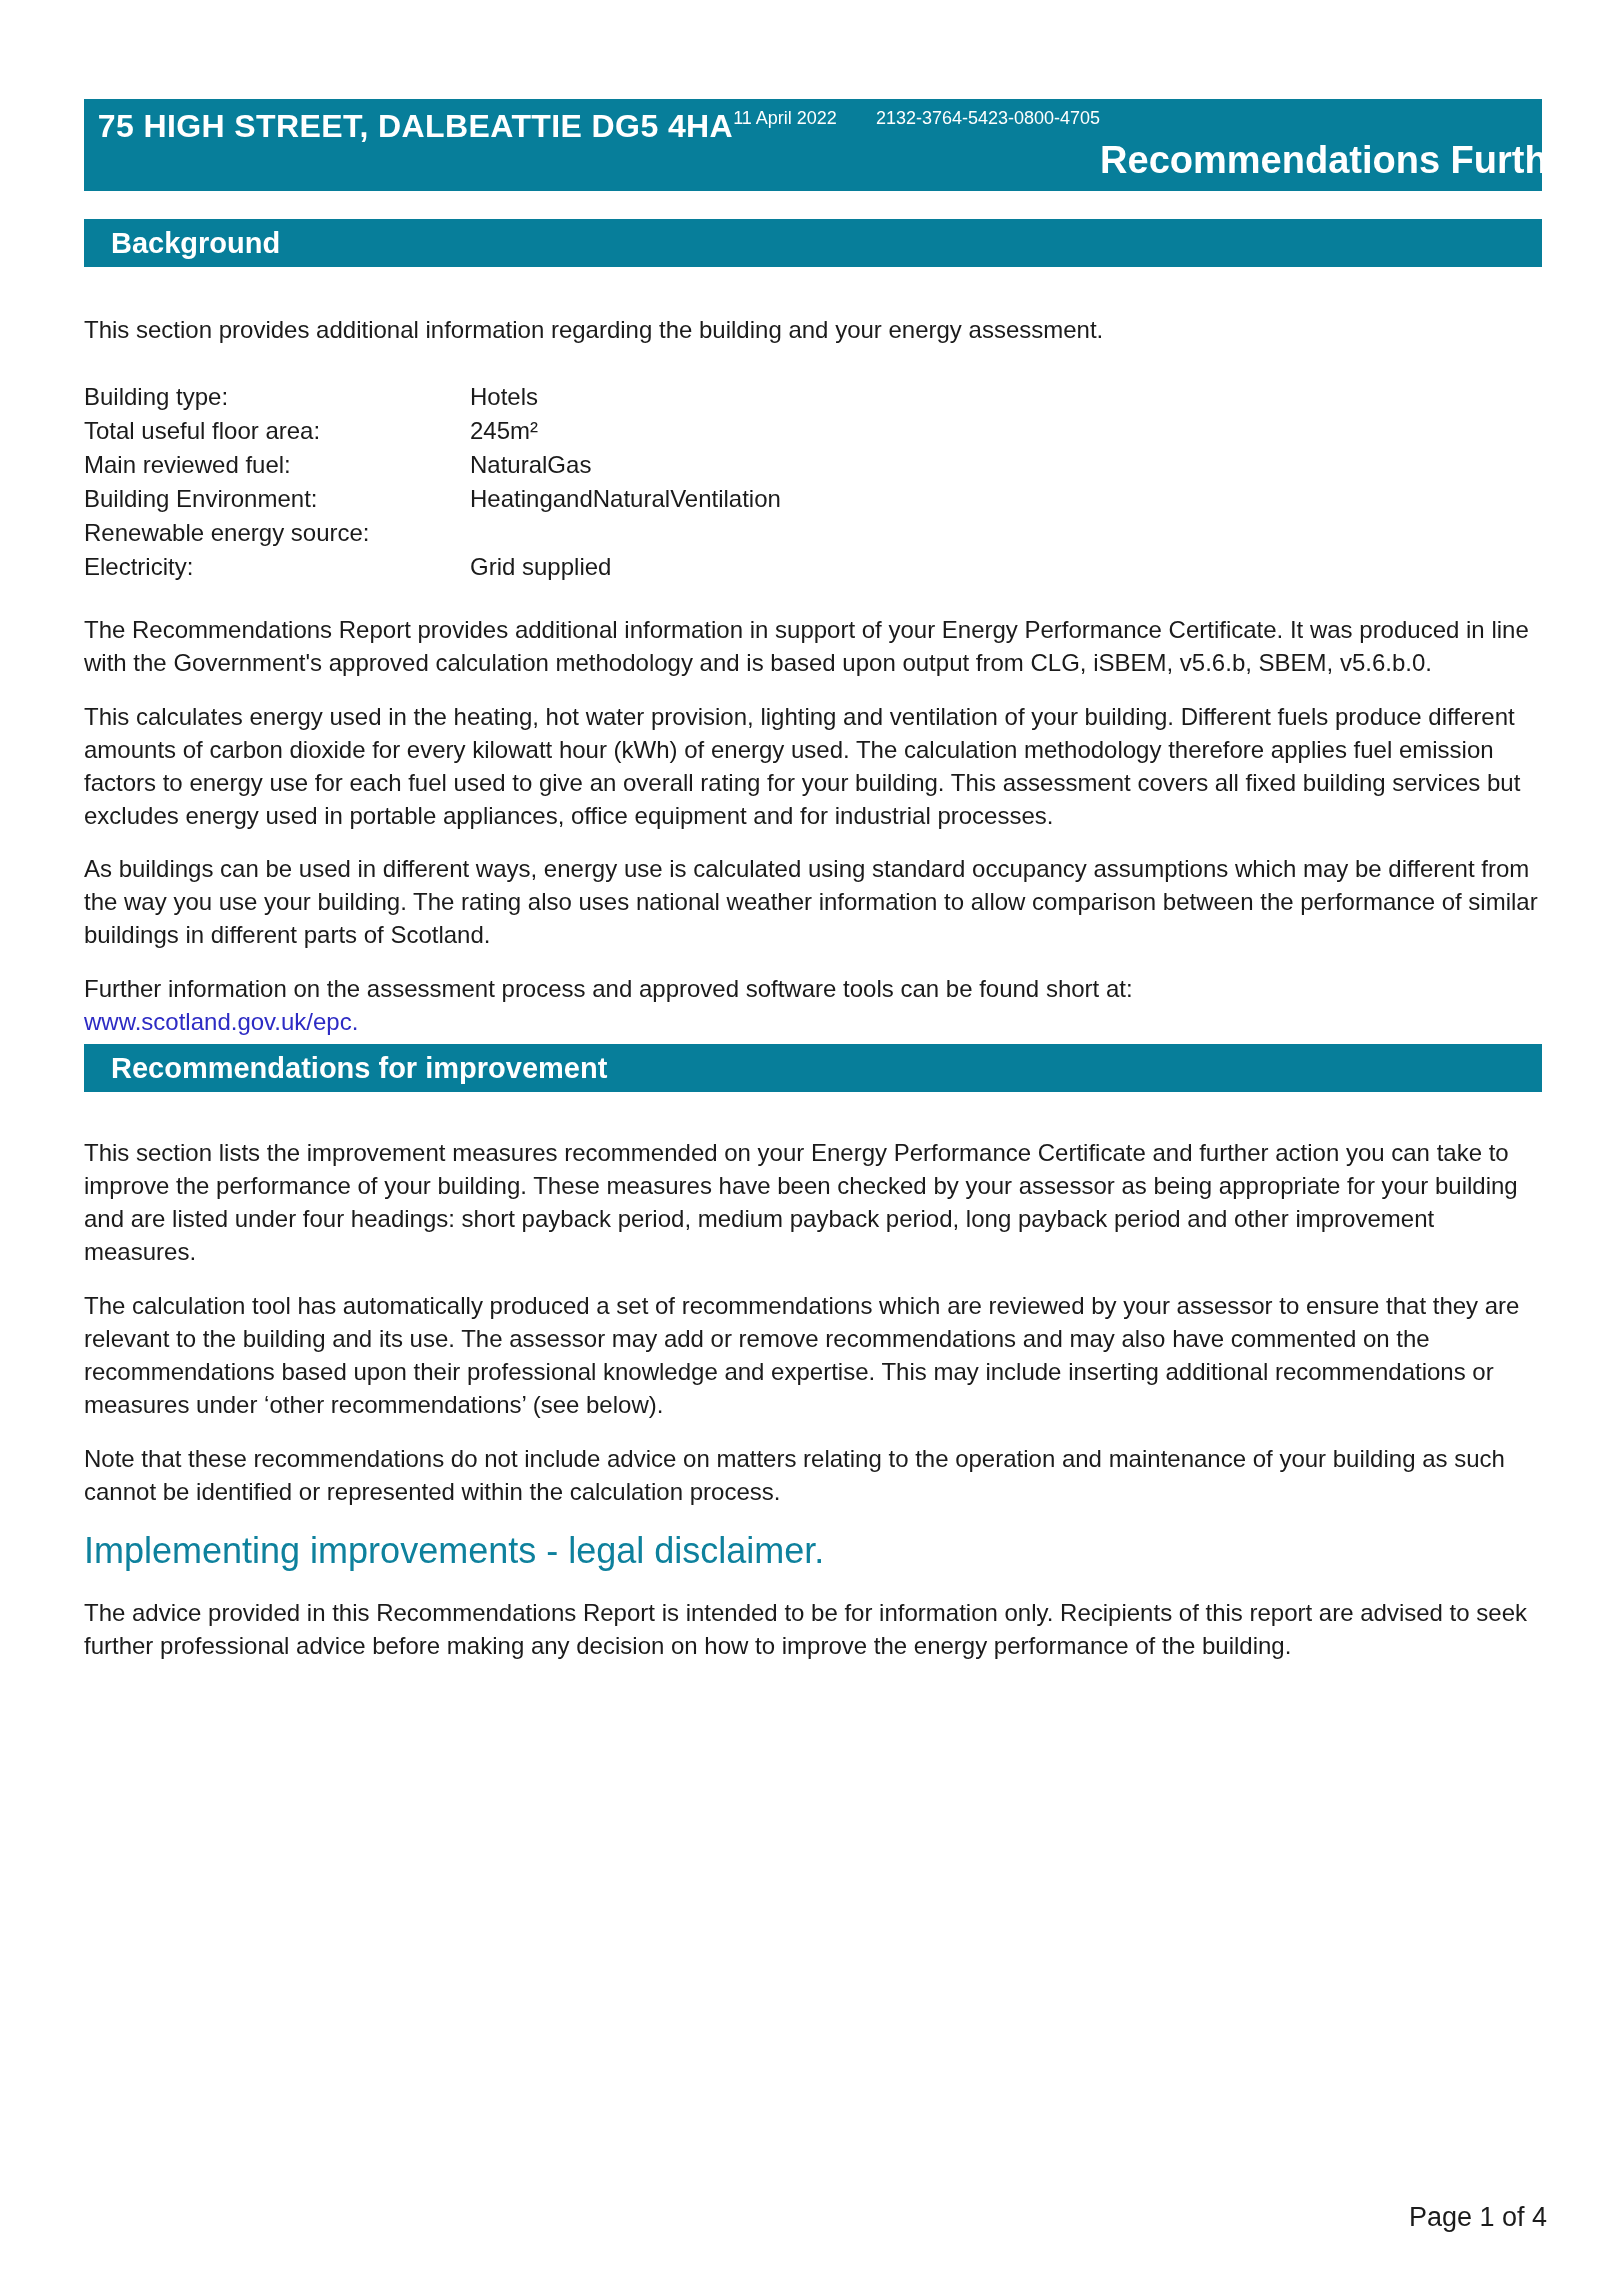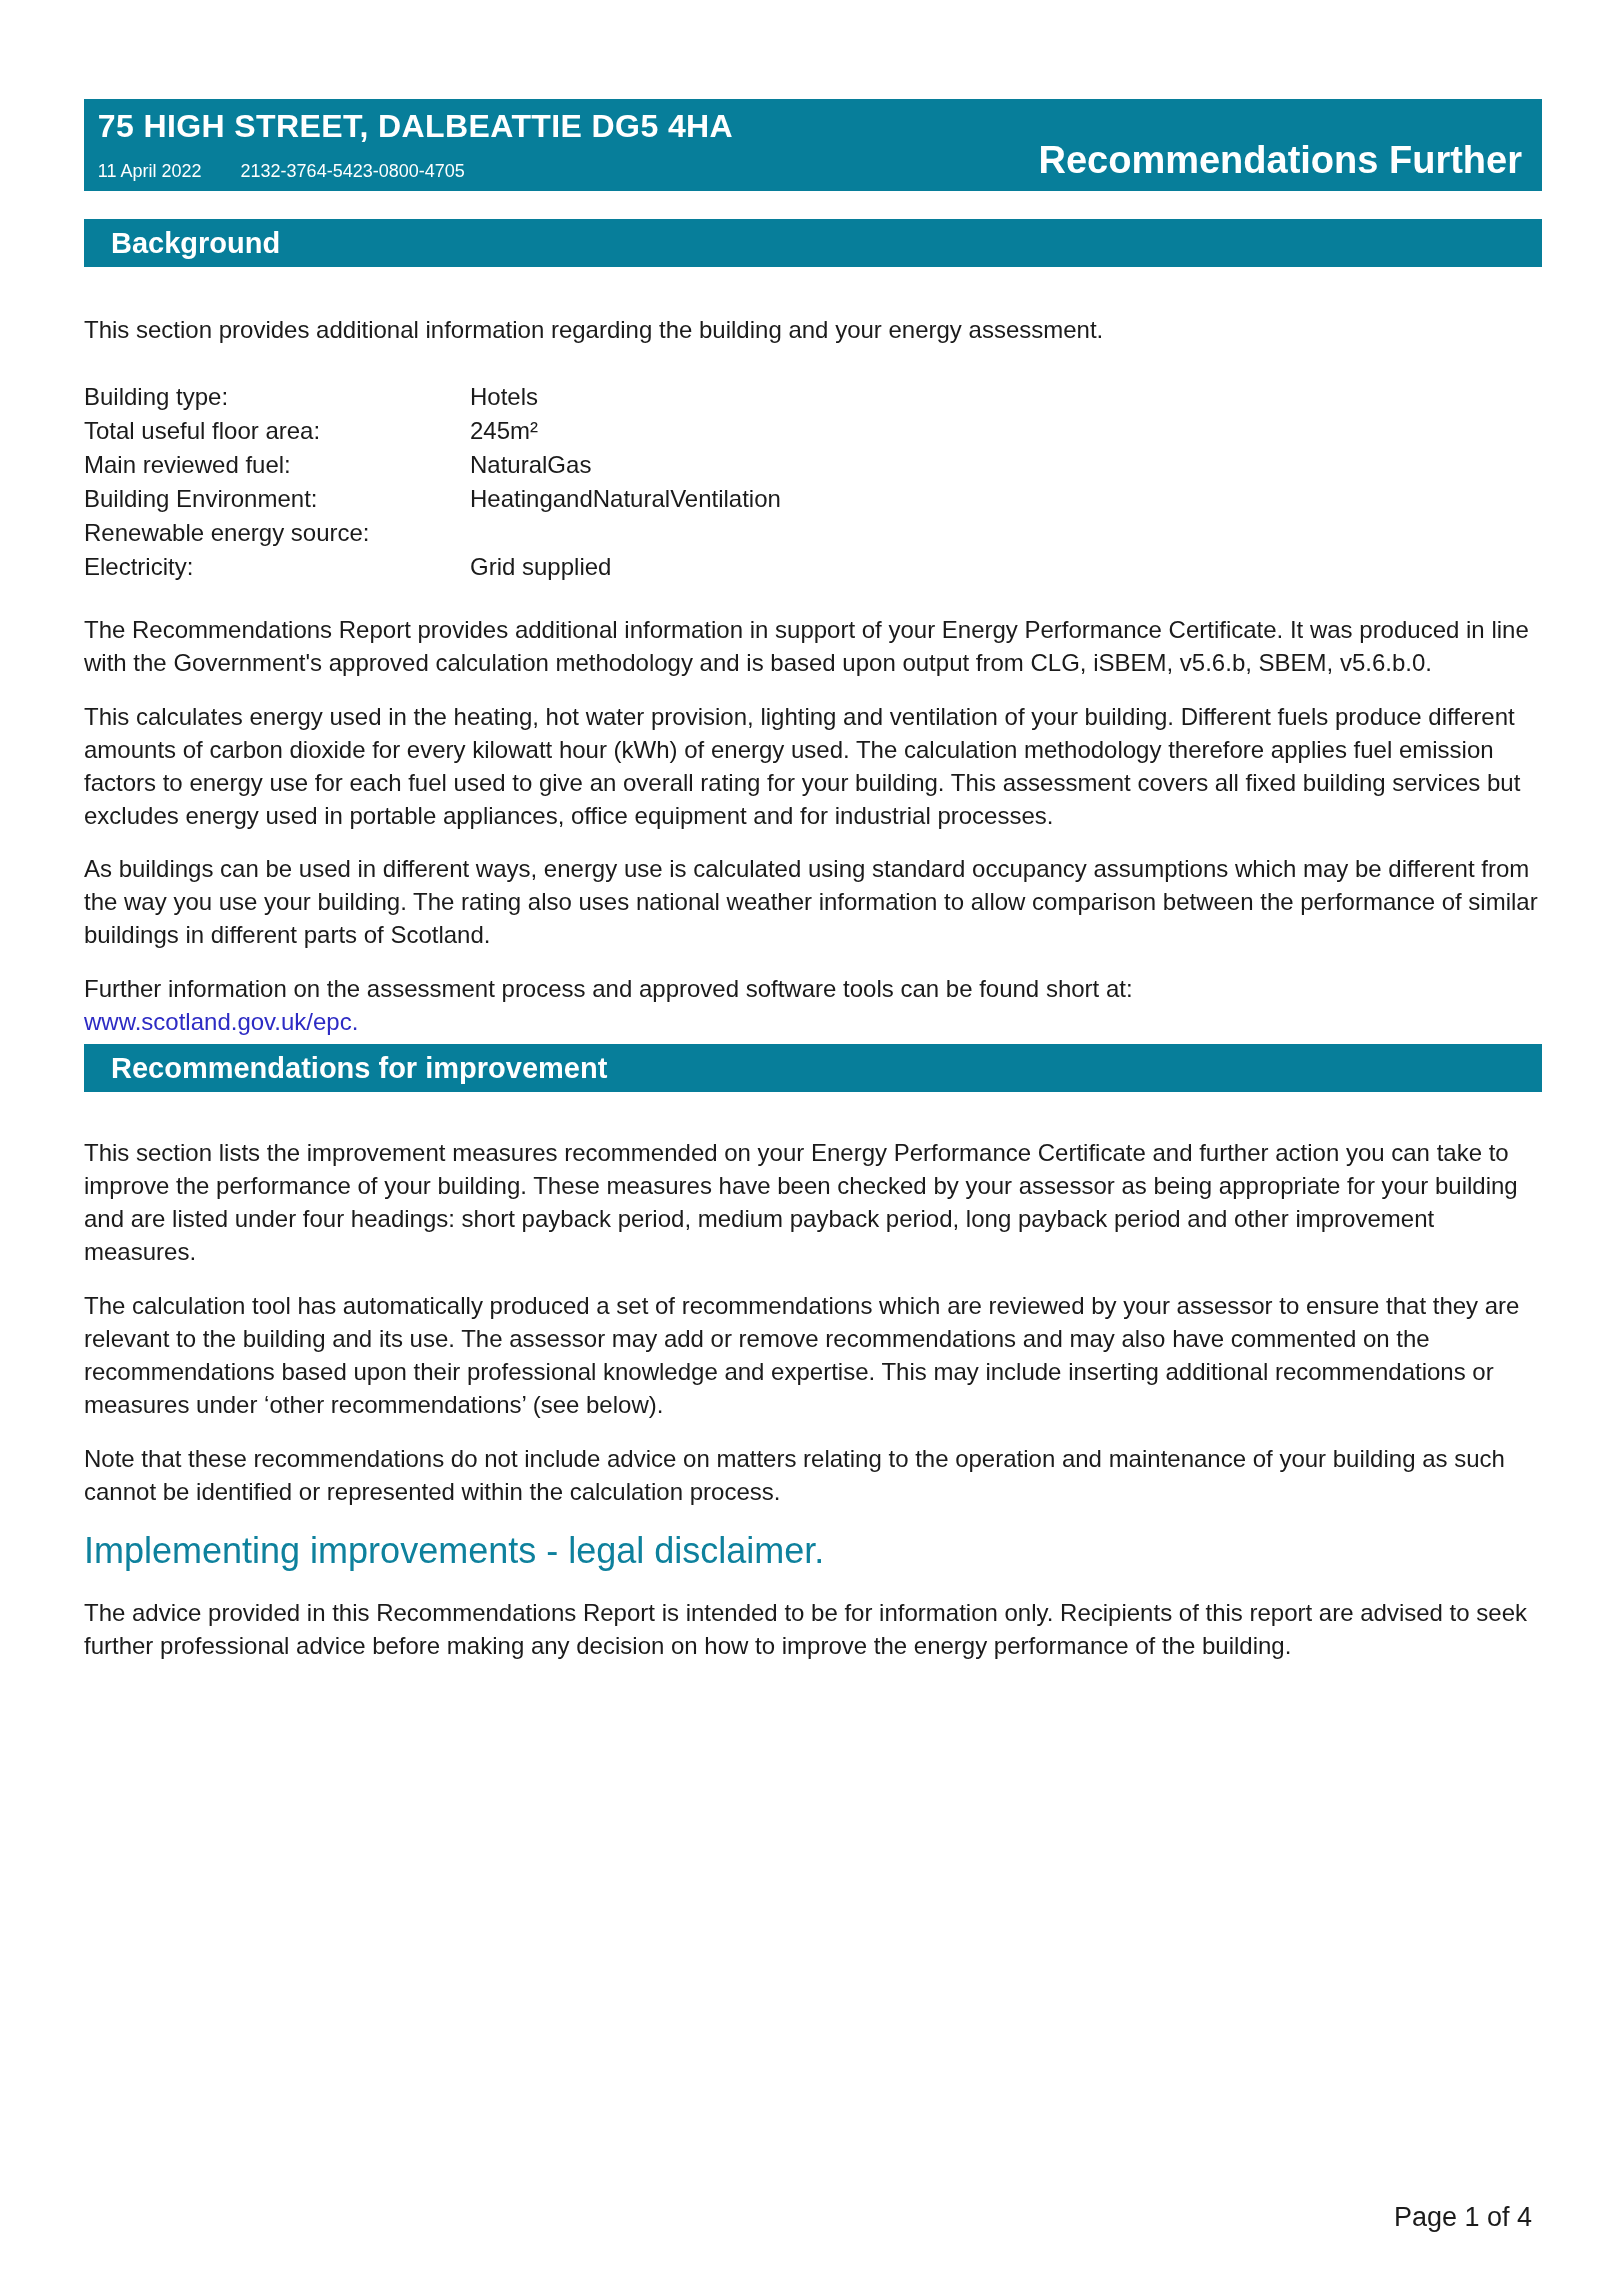--- a/index.html
+++ b/index.html
@@ -26,21 +26,21 @@
   .header-bar {
     margin-top: 99px;
     height: 92px;
     background: #077E9A;
     color: #ffffff;
     display: flex;
     justify-content: space-between;
     box-sizing: border-box;
     padding: 9.2px 20px 9.2px 13.8px;
   }
-  .header-left { display: flex; flex-direction: column; justify-content: space-between; }
+  .header-left { display: flex; flex-direction: row; justify-content: space-between; }
   .address {
     font-size: 32px;
     font-weight: bold;
     letter-spacing: 0.4px;
     white-space: nowrap;
   }
   .date-row { font-size: 18px; white-space: nowrap; }
   .date-row .rrn { margin-left: 34px; }
   .header-title {
     align-self: flex-end;
@@ -90,21 +90,21 @@
     margin: 20.7px 0 21.4px 0;
     font-size: 36px;
     line-height: 46px;
     font-weight: normal;
     color: #0E819D;
   }
   
   .page-footer {
     position: absolute;
     top: 2202px;
-    right: 90px;
+    right: 75px;
     font-size: 27px;
     color: #1b1b1b;
   }
 </style>
 </head>
 <body>
 
 <div class="page">
   <div class="content">
 

